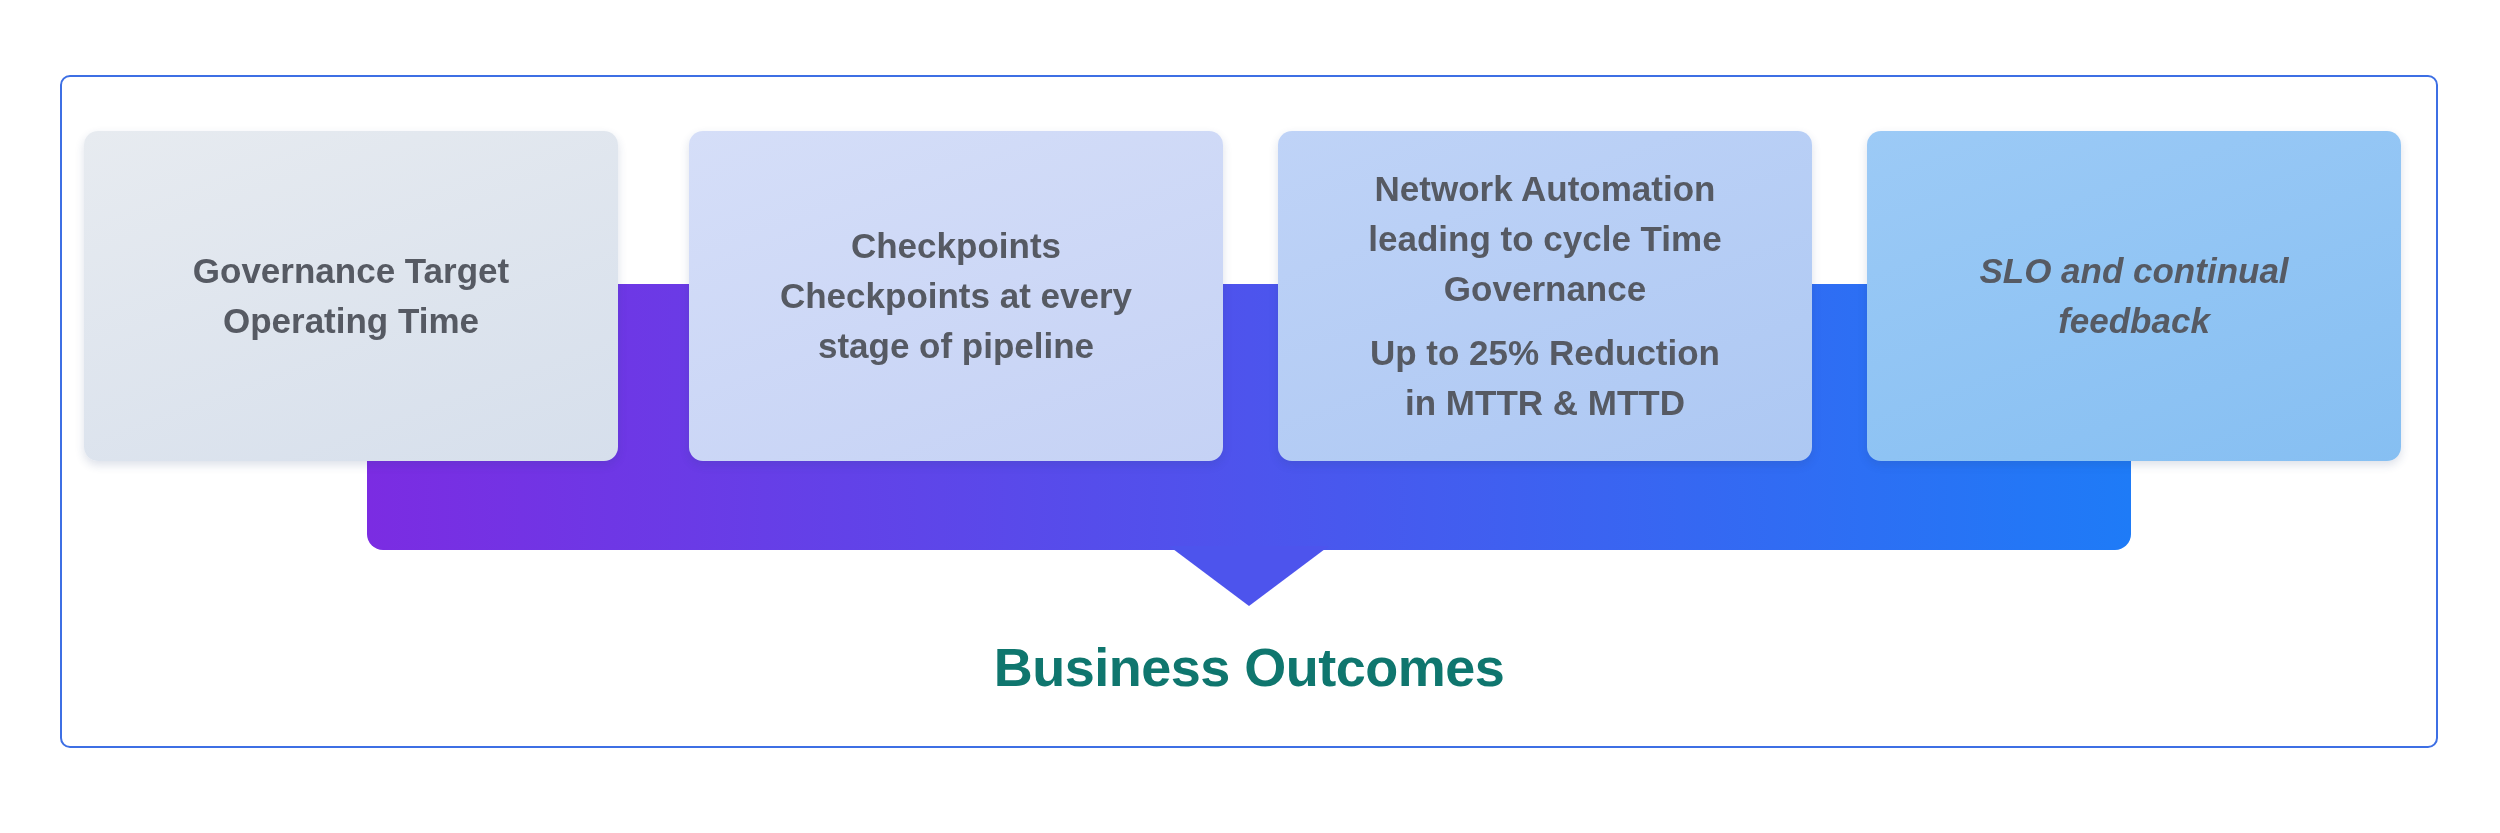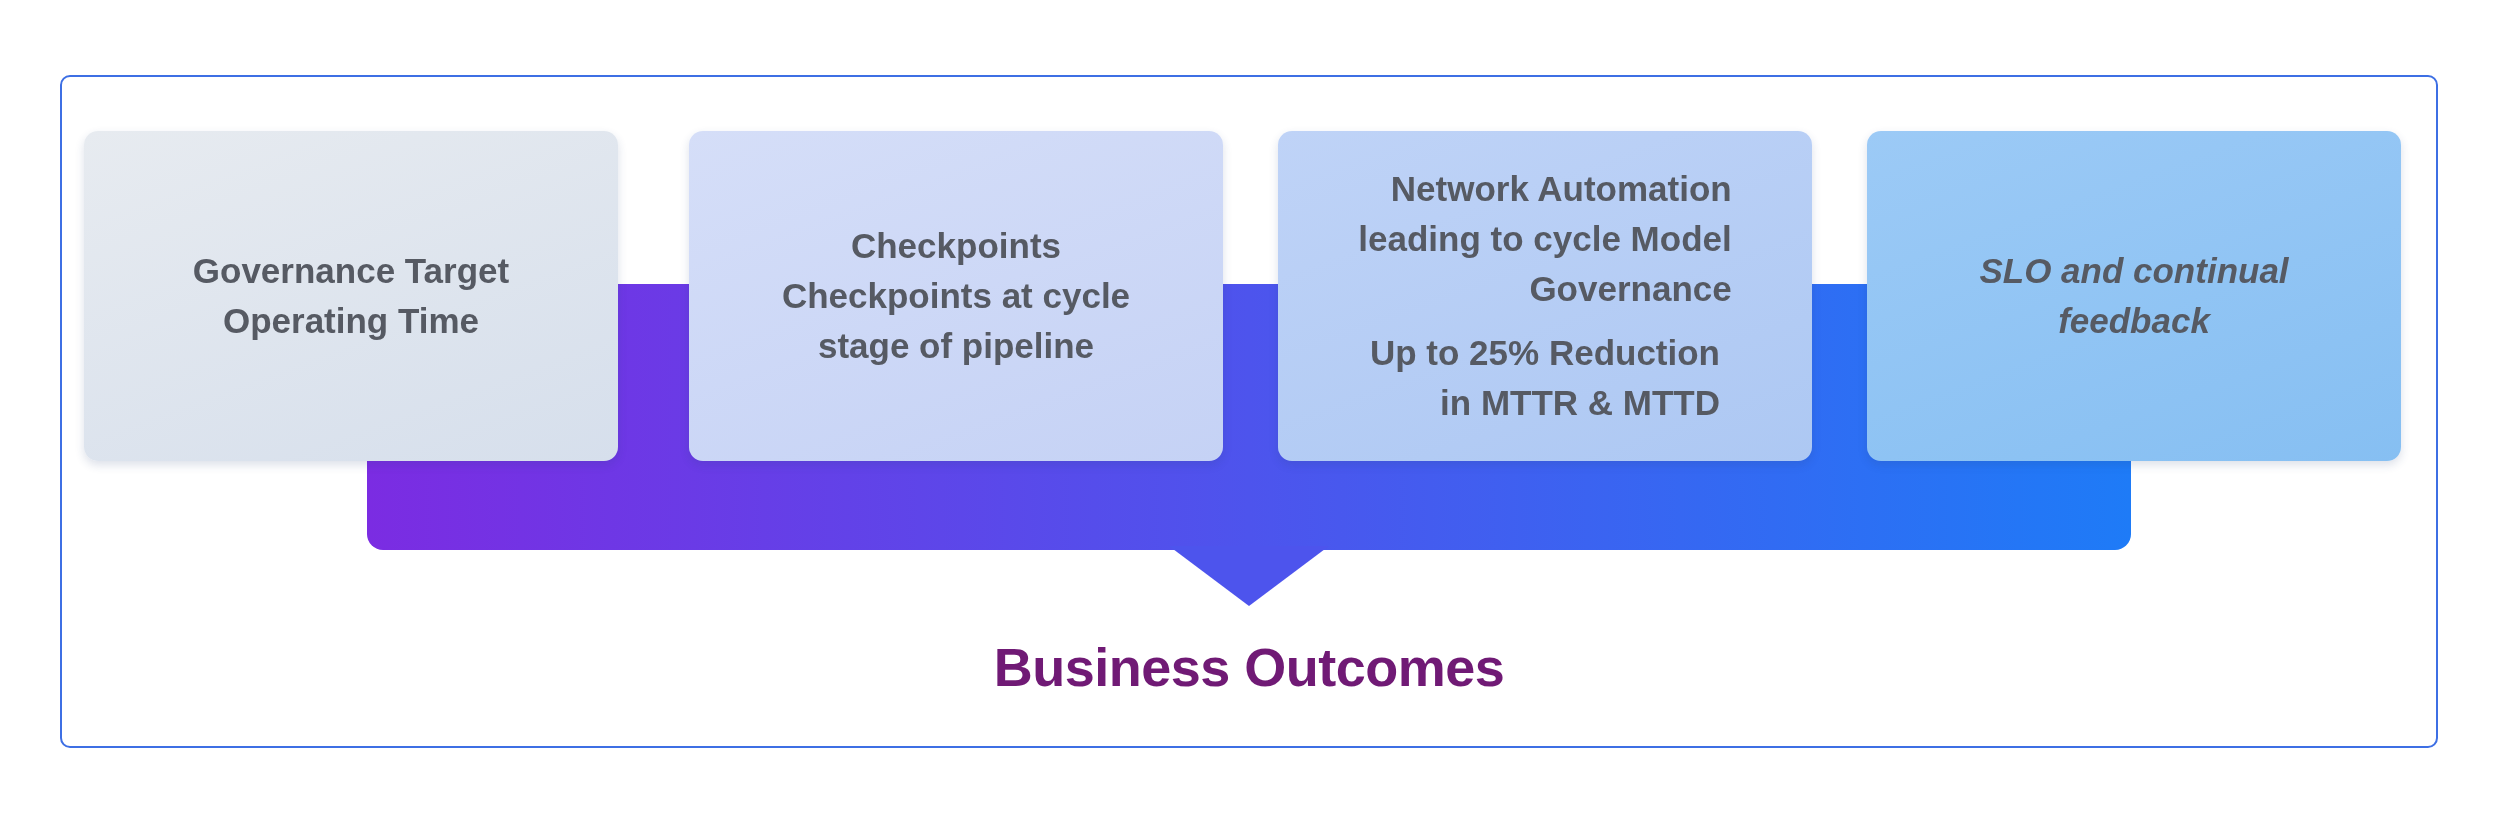--- a/index.html
+++ b/index.html
@@ -59,65 +59,65 @@
     align-items: center;
     justify-content: center;
     text-align: center;
     color: #565a63;
     font-size: 35px;
     font-weight: 700;
     line-height: 50px;
     box-shadow: 0 4px 10px rgba(40, 60, 120, 0.16);
     z-index: 2;
   }
-  .card p { margin: 0; text-align: right; }
+  .card p { margin: 0; }
   .c1 { left: 84px;  background: linear-gradient(160deg, #e7ebf0 0%, #d6dfec 100%); }
   .c2 { left: 689px;  background: linear-gradient(160deg, #d5def8 0%, #c5d2f5 100%); }
   .c3 { left: 1278px; background: linear-gradient(160deg, #bfd3f7 0%, #adc8f3 100%); }
   .c4 { left: 1867px; background: linear-gradient(160deg, #9ccaf6 0%, #86bff2 100%); font-style: italic; }
   .card-group { display: block; }
   .card-group.sub { margin-top: 14px; }
   .outcome-title {
     position: absolute;
     left: 367px;
     top: 636px;
     width: 1764px;
     text-align: center;
     font-size: 54px;
     line-height: 62px;
     font-weight: 700;
-    color: #701a75;
+    color: #0f766e;
     letter-spacing: -0.5px;
     z-index: 1;
   }
 </style>
 </head>
 <body>
 
 <div class="canvas">
   <div class="frame"></div>
 
   <div class="band"></div>
   <div class="arrow-down"></div>
 
   <div class="card c1">
     <p>Governance Target</p>
     <p>Operating Time</p>
   </div>
 
   <div class="card c2">
     <p>Checkpoints</p>
-    <p>Checkpoints at cycle</p>
+    <p>Checkpoints at every</p>
     <p>stage of pipeline</p>
   </div>
 
   <div class="card c3">
     <div class="card-group">
       <p>Network Automation</p>
-      <p>leading to cycle Model</p>
+      <p>leading to cycle Time</p>
       <p>Governance</p>
     </div>
     <div class="card-group sub">
       <p>Up to 25% Reduction</p>
       <p>in MTTR &amp; MTTD</p>
     </div>
   </div>
 
   <div class="card c4">
     <p>SLO and continual</p>

